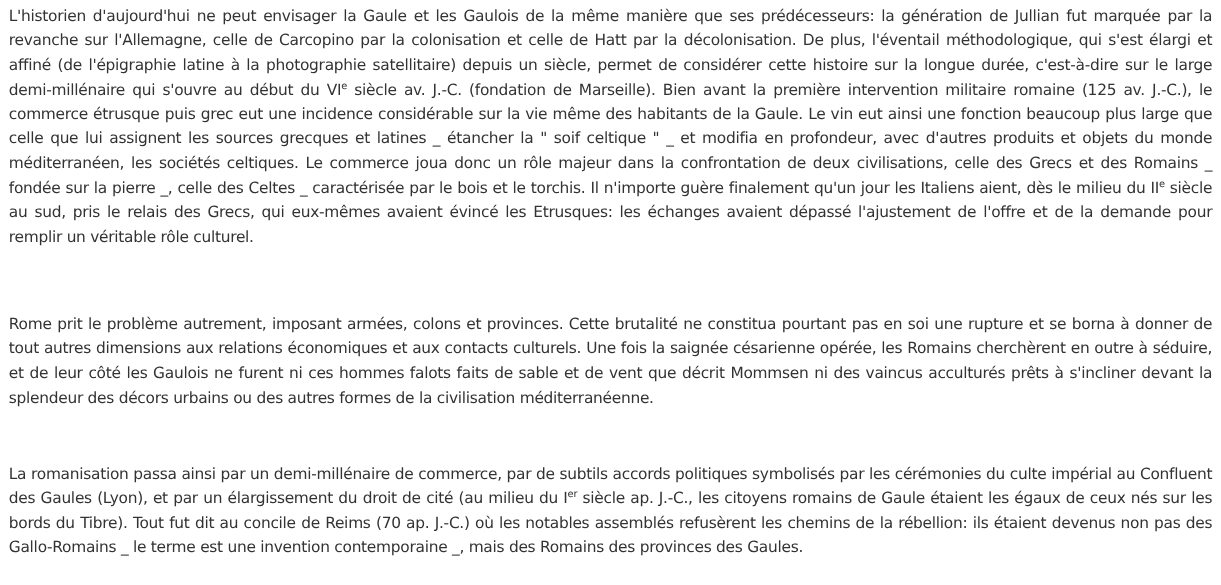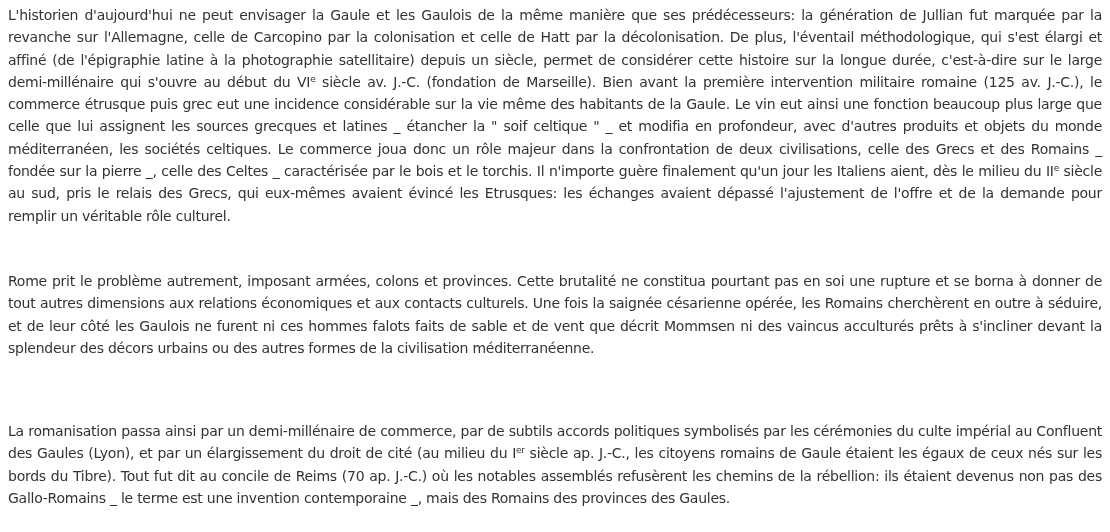--- a/index.html
+++ b/index.html
@@ -20,21 +20,21 @@
       font-size: 14px;
       line-height: 22.3px;
       letter-spacing: -0.25px;
     }
     .para {
       margin: 0;
       text-align: justify;
       text-justify: inter-word;
     }
     .p1 { position: absolute; top: 4px; left: 0; width: 1094px; }
-    .p2 { position: absolute; top: 270px; left: 0; width: 1094px; }
+    .p2 { position: absolute; top: 284px; left: 0; width: 1094px; }
     .p3 { position: absolute; top: 420px; left: 0; width: 1094px; }
     sup {
       font-size: 9px;
       line-height: 0;
       vertical-align: 5px;
     }
   </style>
 </head>
 <body>
 

